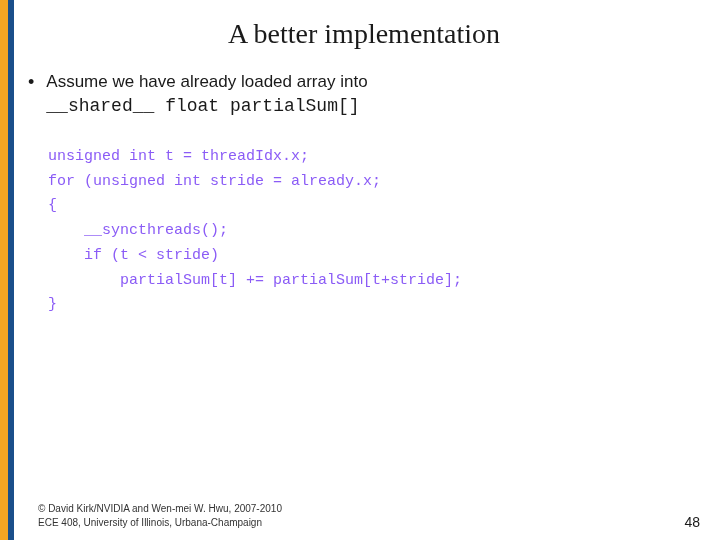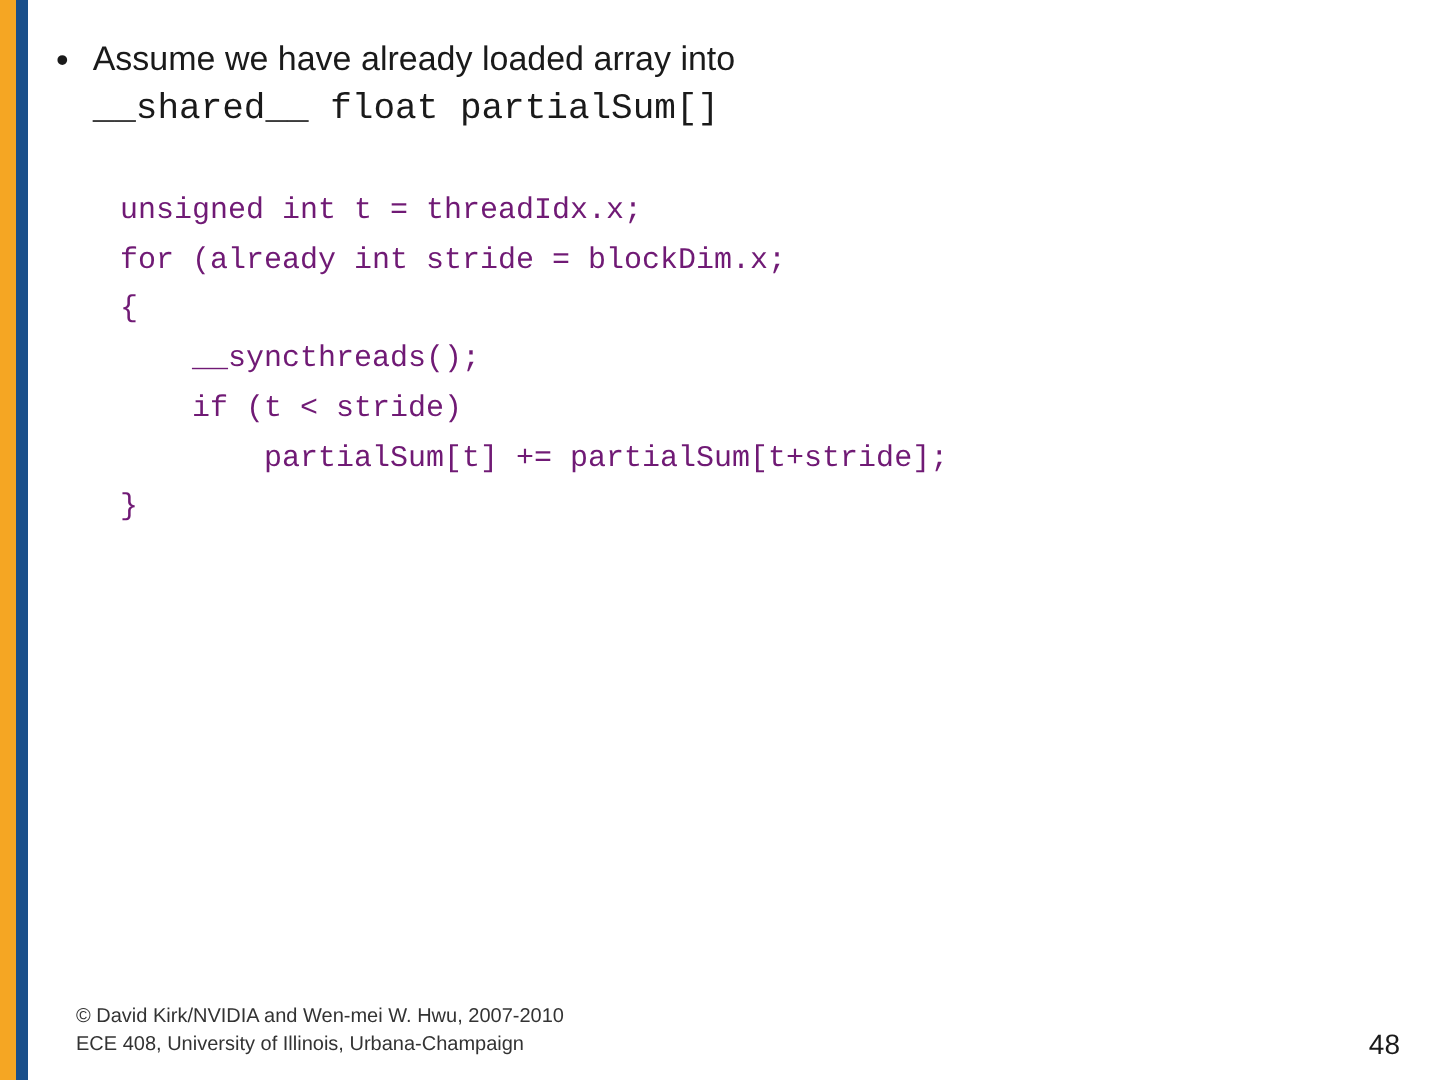--- a/index.html
+++ b/index.html
@@ -83,22 +83,22 @@
     .bullet-text {
       font-family: Arial, Helvetica, sans-serif;
       font-size: 17px;
       line-height: 1.4;
     }
 
     .code-block {
       font-family: 'Courier New', Courier, monospace;
       font-size: 15px;
       line-height: 1.65;
-      color: #701a75;
-      margin-left: 32px;
+      color: #8b5cf6;
+      margin-left: 20px;
       margin-top: 10px;
     }
 
     .code-line {
       white-space: pre;
       display: block;
     }
 
     .footer {
       position: absolute;
@@ -122,34 +122,35 @@
     }
   </style>
 </head>
 <body>
 
 <div class="slide-container">
   <div class="left-border-yellow"></div>
   <div class="left-border-blue"></div>
 
   <div class="content">
+    <h1 class="slide-title">A better implementation</h1>
 
     <div class="bullet-section">
       <div class="bullet-item">
         <span class="bullet-dot">•</span>
         <span class="bullet-text">
           <span>Assume we have already loaded array into</span><br>
           <span style="font-family:'Courier New',Courier,monospace; font-size:18px;">__shared__  float partialSum[]</span>
         </span>
       </div>
     </div>
 
     <div class="code-block">
       <span class="code-line">unsigned int t = threadIdx.x;</span>
-      <span class="code-line">for (already int stride = blockDim.x;</span>
+      <span class="code-line">for (unsigned int stride = already.x;</span>
       <span class="code-line">{</span>
       <span class="code-line">    __syncthreads();</span>
       <span class="code-line">    if (t &lt; stride)</span>
       <span class="code-line">        partialSum[t] += partialSum[t+stride];</span>
       <span class="code-line">}</span>
     </div>
   </div>
 
   <div class="footer">
     <div class="footer-left">

